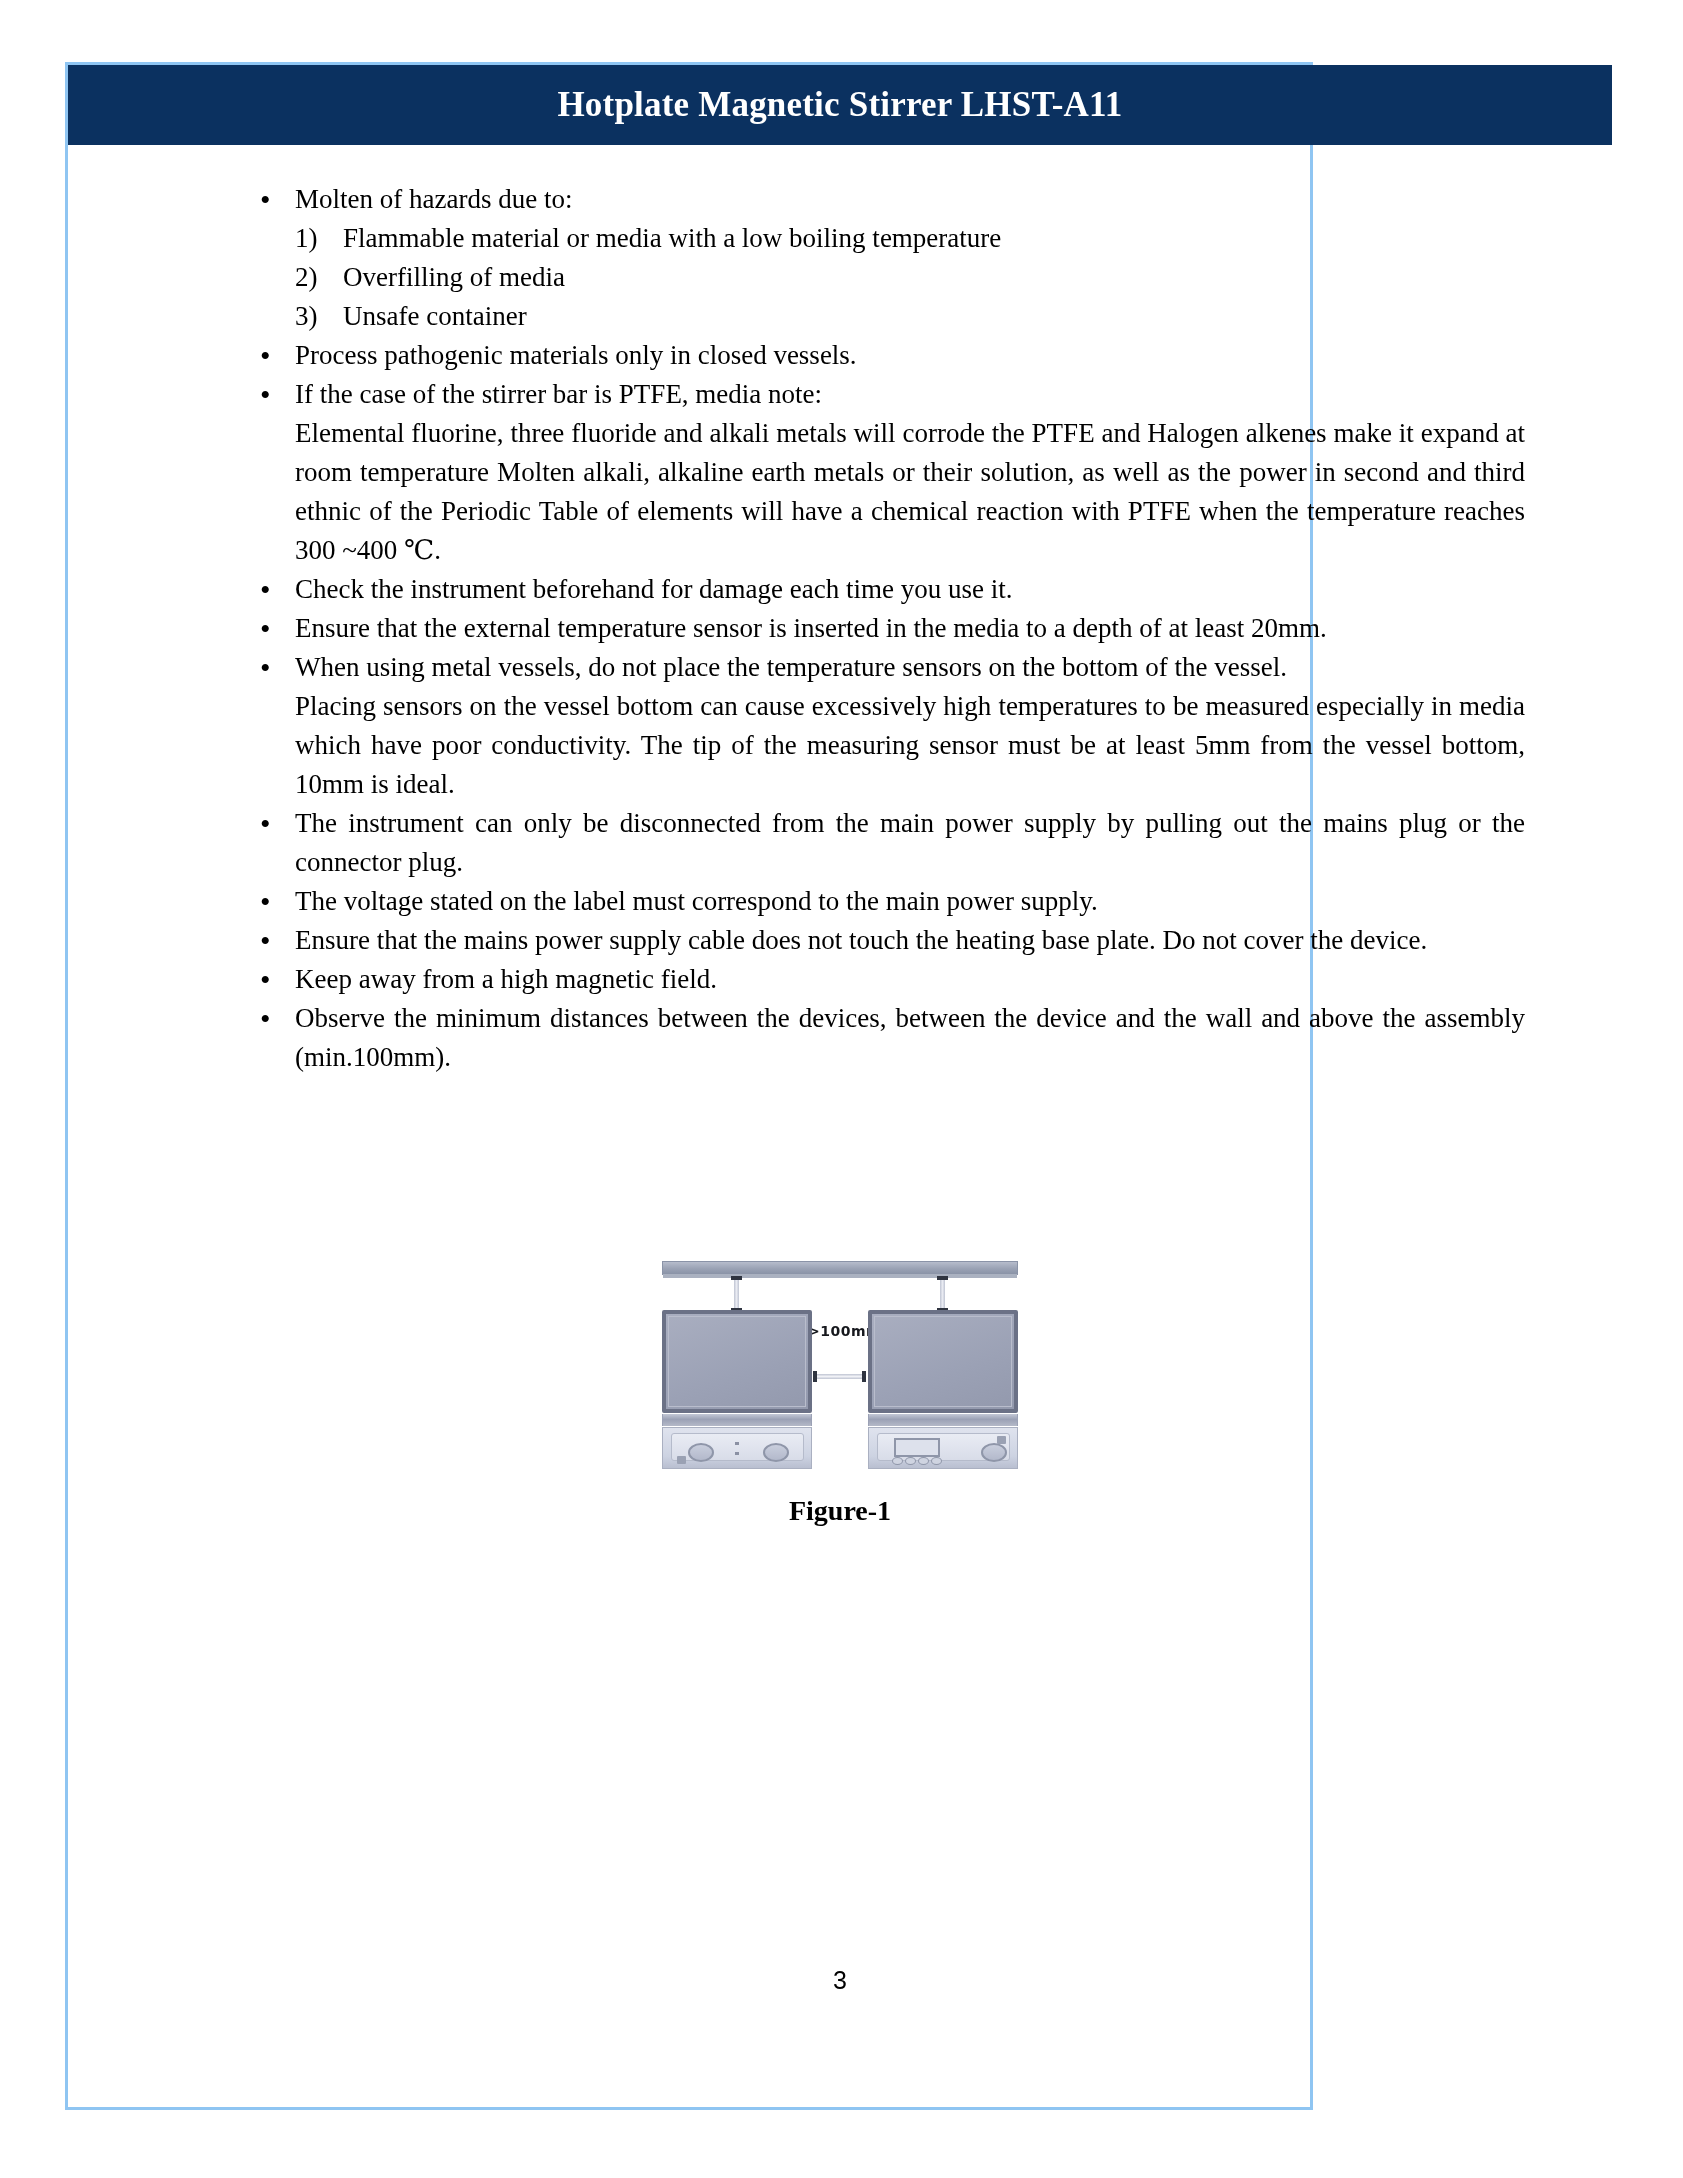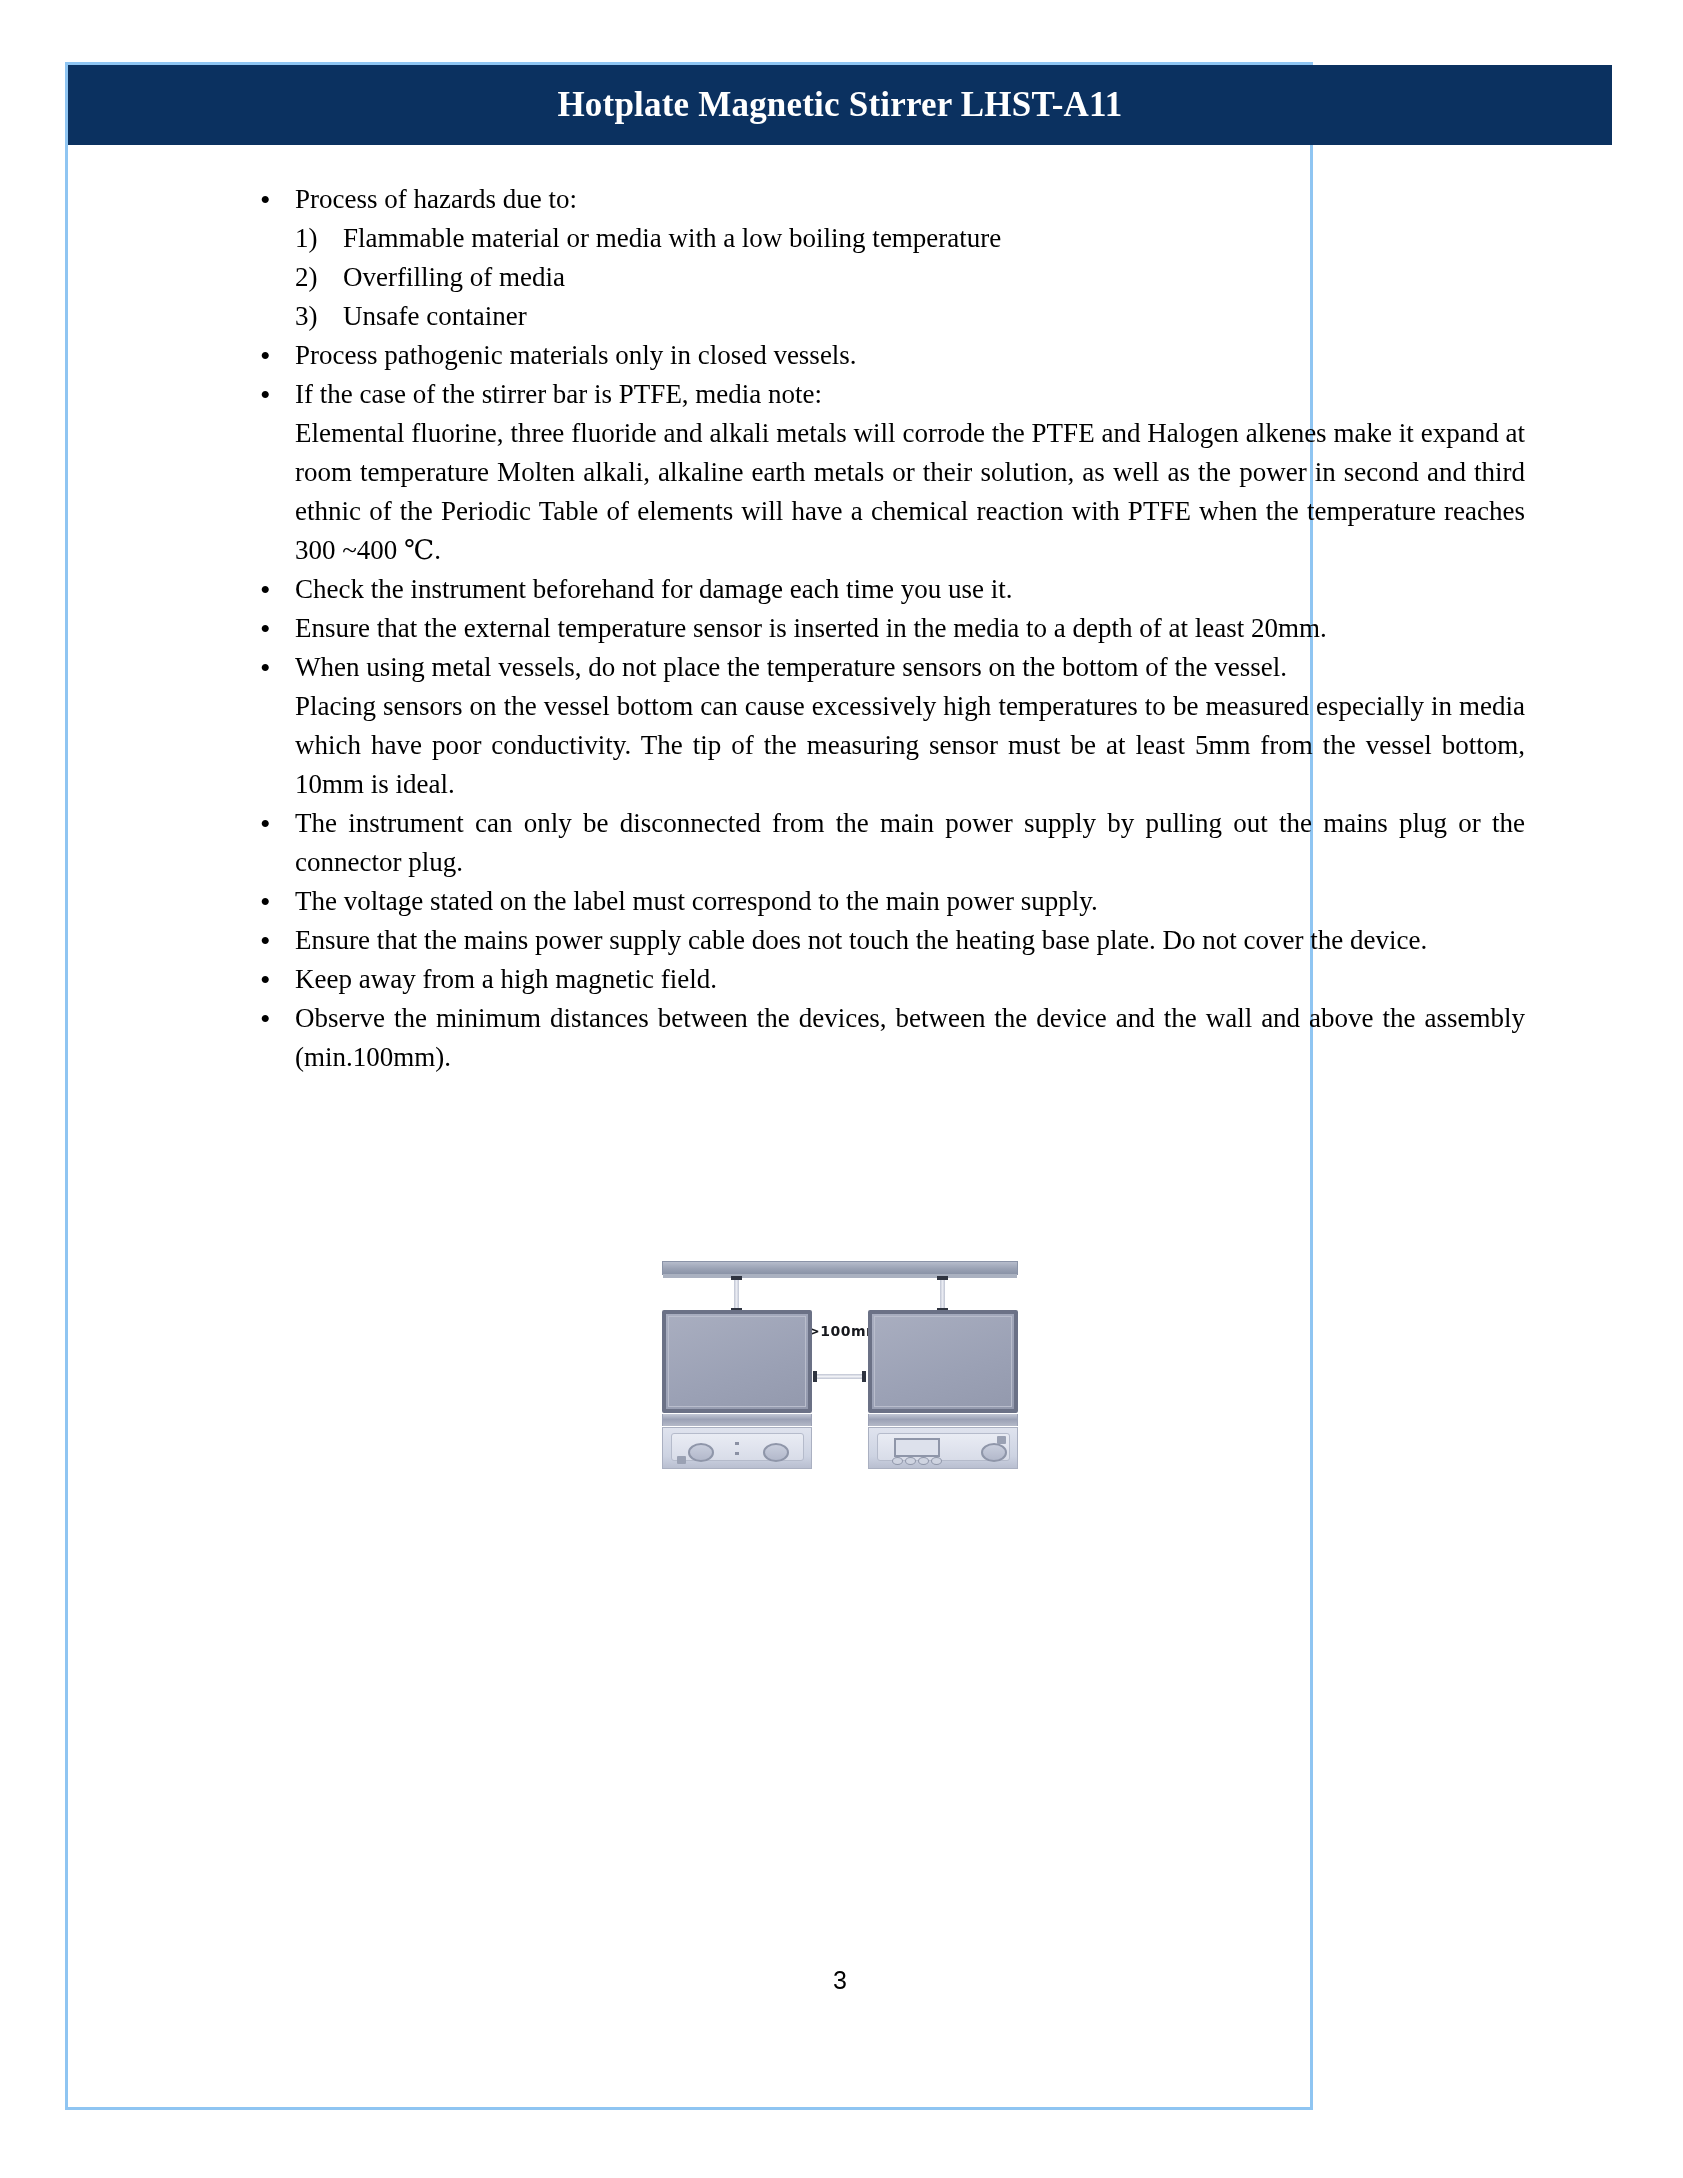--- a/index.html
+++ b/index.html
@@ -335,21 +335,21 @@
 <div id="page-frame">
 
   <div id="header-banner">
     <div id="header-title">Hotplate Magnetic Stirrer LHST-A11</div>
   </div>
 
   <div id="content">
 
     <div class="bullet-row">
       <span class="bullet-dot">•</span>
-      <div class="para nojust">Process of hazards due to:</div>
+      <div class="para nojust">Molten of hazards due to:</div>
     </div>
     <div class="sub-list">
       <div class="sub-item">
         <span class="sub-num">1)</span>
         <span>Flammable material or media with a low boiling temperature</span>
       </div>
       <div class="sub-item">
         <span class="sub-num">2)</span>
         <span>Overfilling of media</span>
       </div>
@@ -452,18 +452,19 @@
               <i></i>
             </div>
             <div class="knob kr"></div>
             <div class="mini-badge tr"></div>
           </div>
         </div>
       </div>
 
     </div>
 
+    <div id="figure-caption">Figure-1</div>
   </div>
 
   <div id="page-number">3</div>
 
 </div>
 
 
 </body></html>

